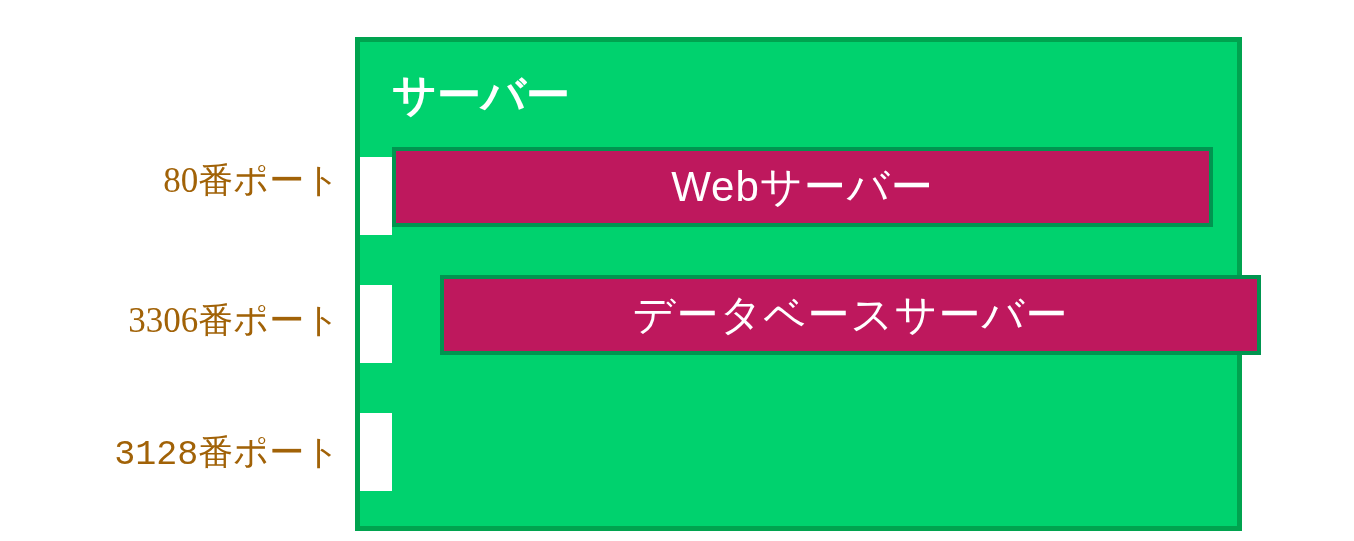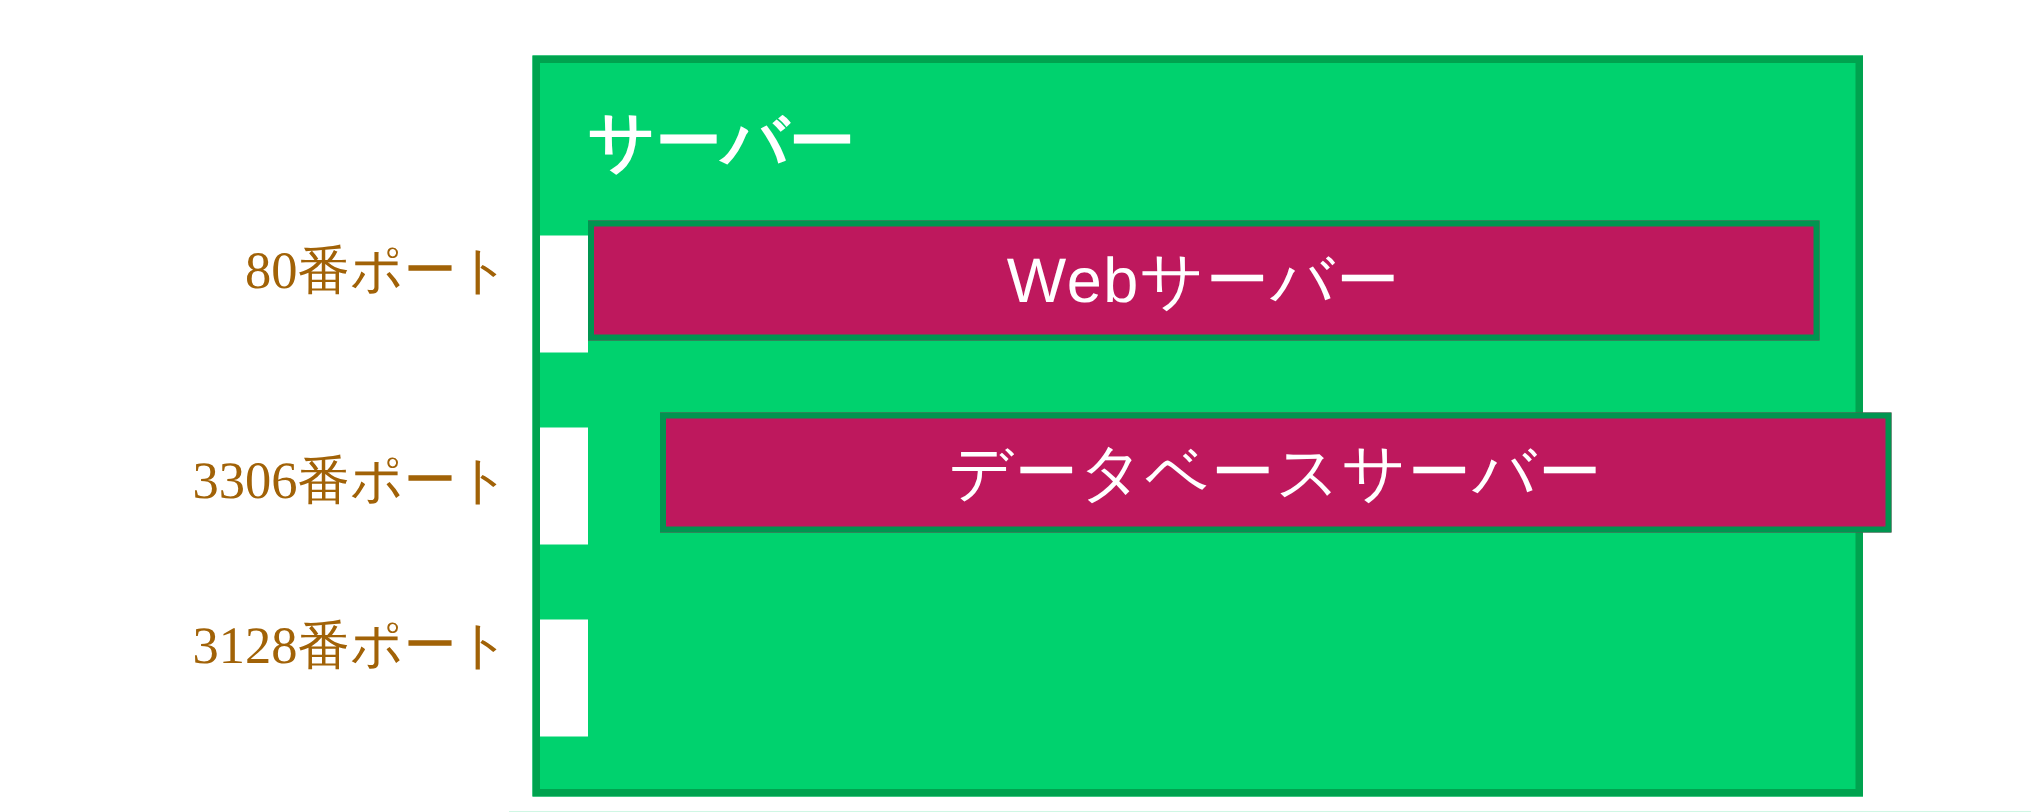--- a/index.html
+++ b/index.html
@@ -94,21 +94,21 @@
   }
   #port-labels {
     position: absolute;
     left: 40px;
     top: 0;
     width: 300px;
     height: 541px;
   }
   #port-label-0 { top: 163px; }
   #port-label-1 { top: 291px; margin-top: 12px; }
-  #port-label-2 { top: 413px; }
+  #port-label-2 { top: 438px; font-family: Liberation Mono, monospace; }
 </style>
 </head>
 <body>
 
 <div id="canvas">
 
   <div id="port-labels">
     <div class="port-label" id="port-label-0">80番ポート</div>
     <div class="port-label" id="port-label-1">3306番ポート</div>
     <div class="port-label" id="port-label-2">3128番ポート</div>

